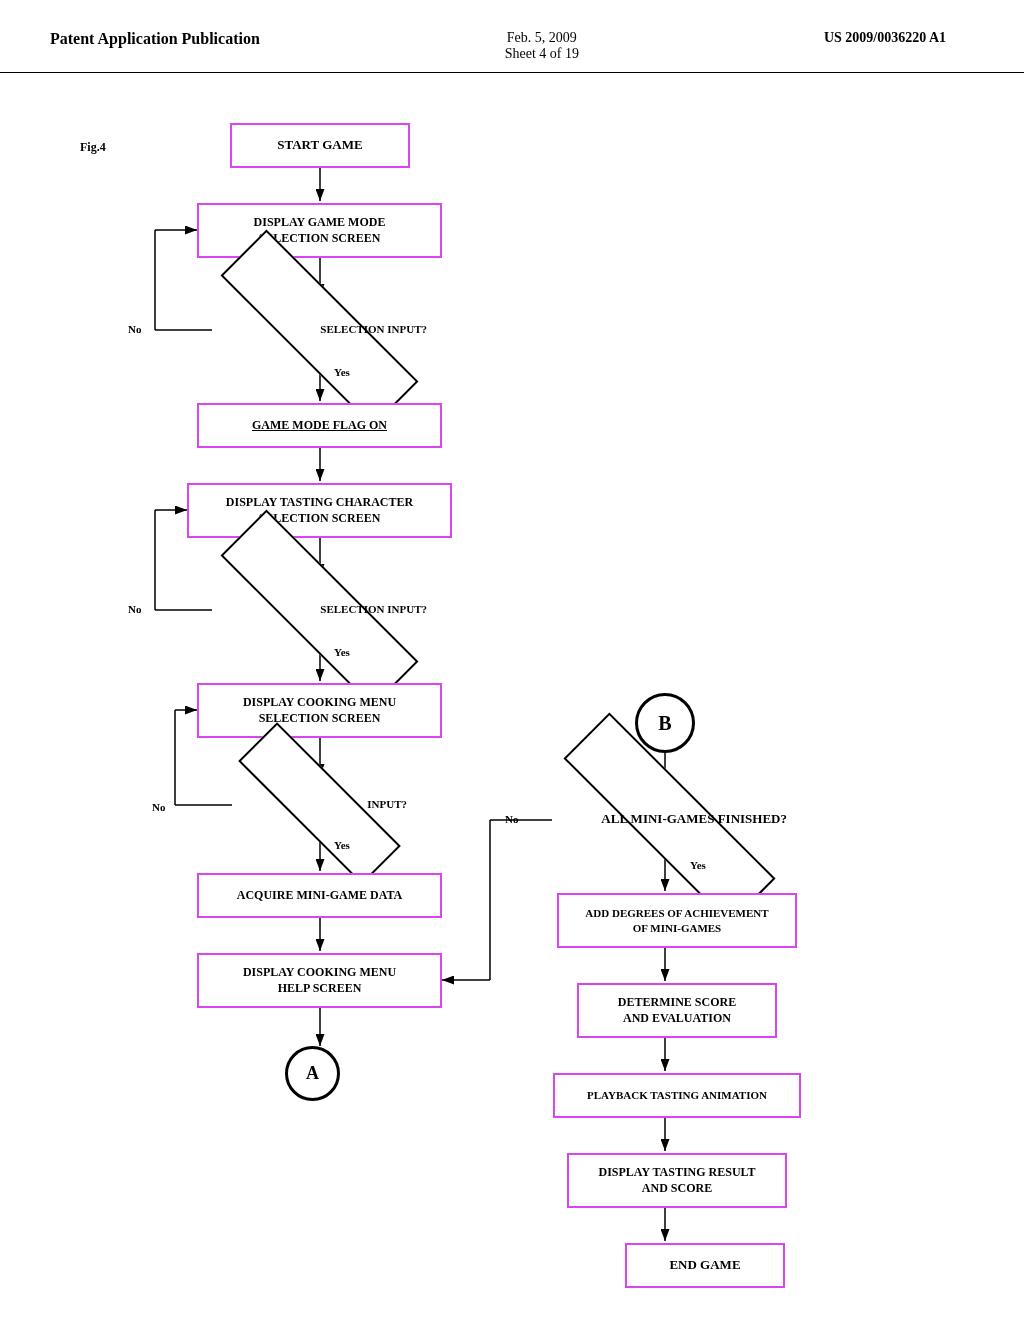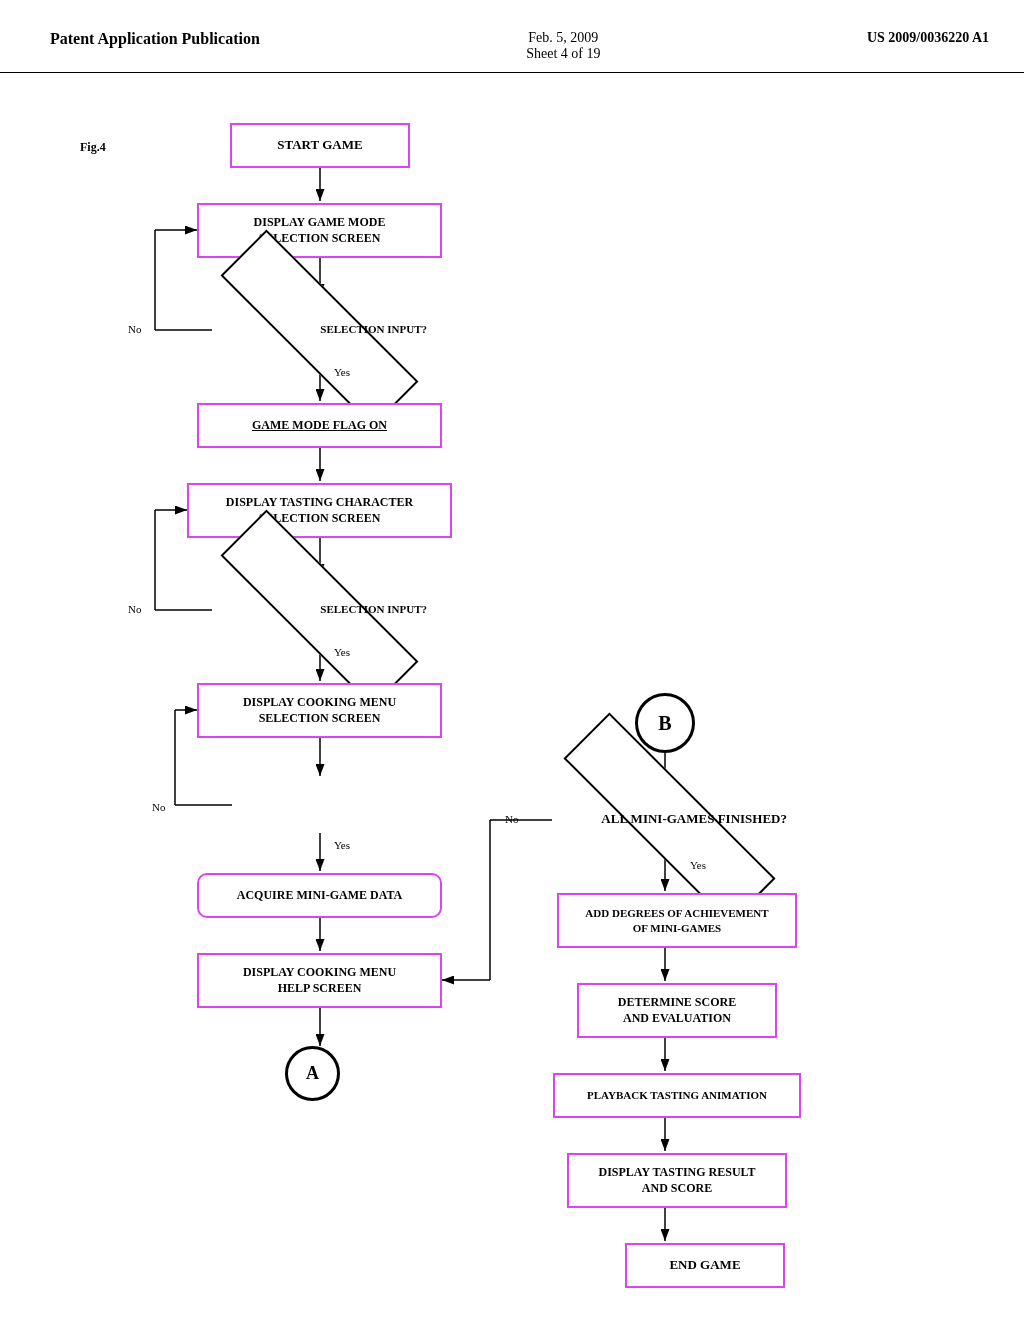--- a/index.html
+++ b/index.html
@@ -10,21 +10,21 @@
       min-height: 1320px;
       position: relative;
       overflow-x: hidden;
     }
 
     
     .header {
       display: flex;
       justify-content: space-between;
       align-items: flex-start;
-      padding: 30px 35px 10px 50px;
+      padding: 30px 78px 10px 50px;
       border-bottom: 1px solid #000;
     }
     .header-left {
       font-weight: bold;
       font-size: 16px;
     }
     .header-center {
       font-size: 14px;
       text-align: center;
     }
@@ -108,21 +108,21 @@
       top: 0;
       left: 0;
       width: 100%;
       height: 1160px;
       pointer-events: none;
     }
 
     .label-text {
       position: absolute;
       font-size: 11px;
-      font-weight: normal;
+      font-weight: bold;
     }
   </style>
 </head>
 <body>
 
 <div class="header">
   <div class="header-left">Patent Application Publication</div>
   <div class="header-center">
     <span>Feb. 5, 2009</span><br>
     <span>Sheet 4 of 19</span>
@@ -214,22 +214,26 @@
 
   <div class="fc-diamond" style="left:212px; top:493px; width:215px; height:65px;">
     <div class="fc-diamond-inner"></div>
     <span class="fc-diamond-text">SELECTION INPUT?</span>
   </div>
 
   <div class="fc-rect" style="left:197px; top:600px; width:245px; height:55px;">
     <span>DISPLAY COOKING MENU<br>SELECTION SCREEN</span>
   </div>
 
-
-  <div class="fc-rect" style="left:197px; top:790px; width:245px; height:45px;border-radius:10px;">
+  <div class="fc-diamond" style="left:232px; top:693px; width:175px; height:55px;">
+    <div class="fc-diamond-inner"></div>
+    <span class="fc-diamond-text">INPUT?</span>
+  </div>
+
+  <div class="fc-rect" style="left:197px; top:790px; width:245px; height:45px;">
     <span>ACQUIRE MINI-GAME DATA</span>
   </div>
 
   <div class="fc-rect" style="left:197px; top:870px; width:245px; height:55px;">
     <span>DISPLAY COOKING MENU<br>HELP SCREEN</span>
   </div>
 
   <div class="fc-circle" style="left:285px; top:963px; width:55px; height:55px; font-size:18px; font-weight:bold;">
     <span>A</span>
   </div>

